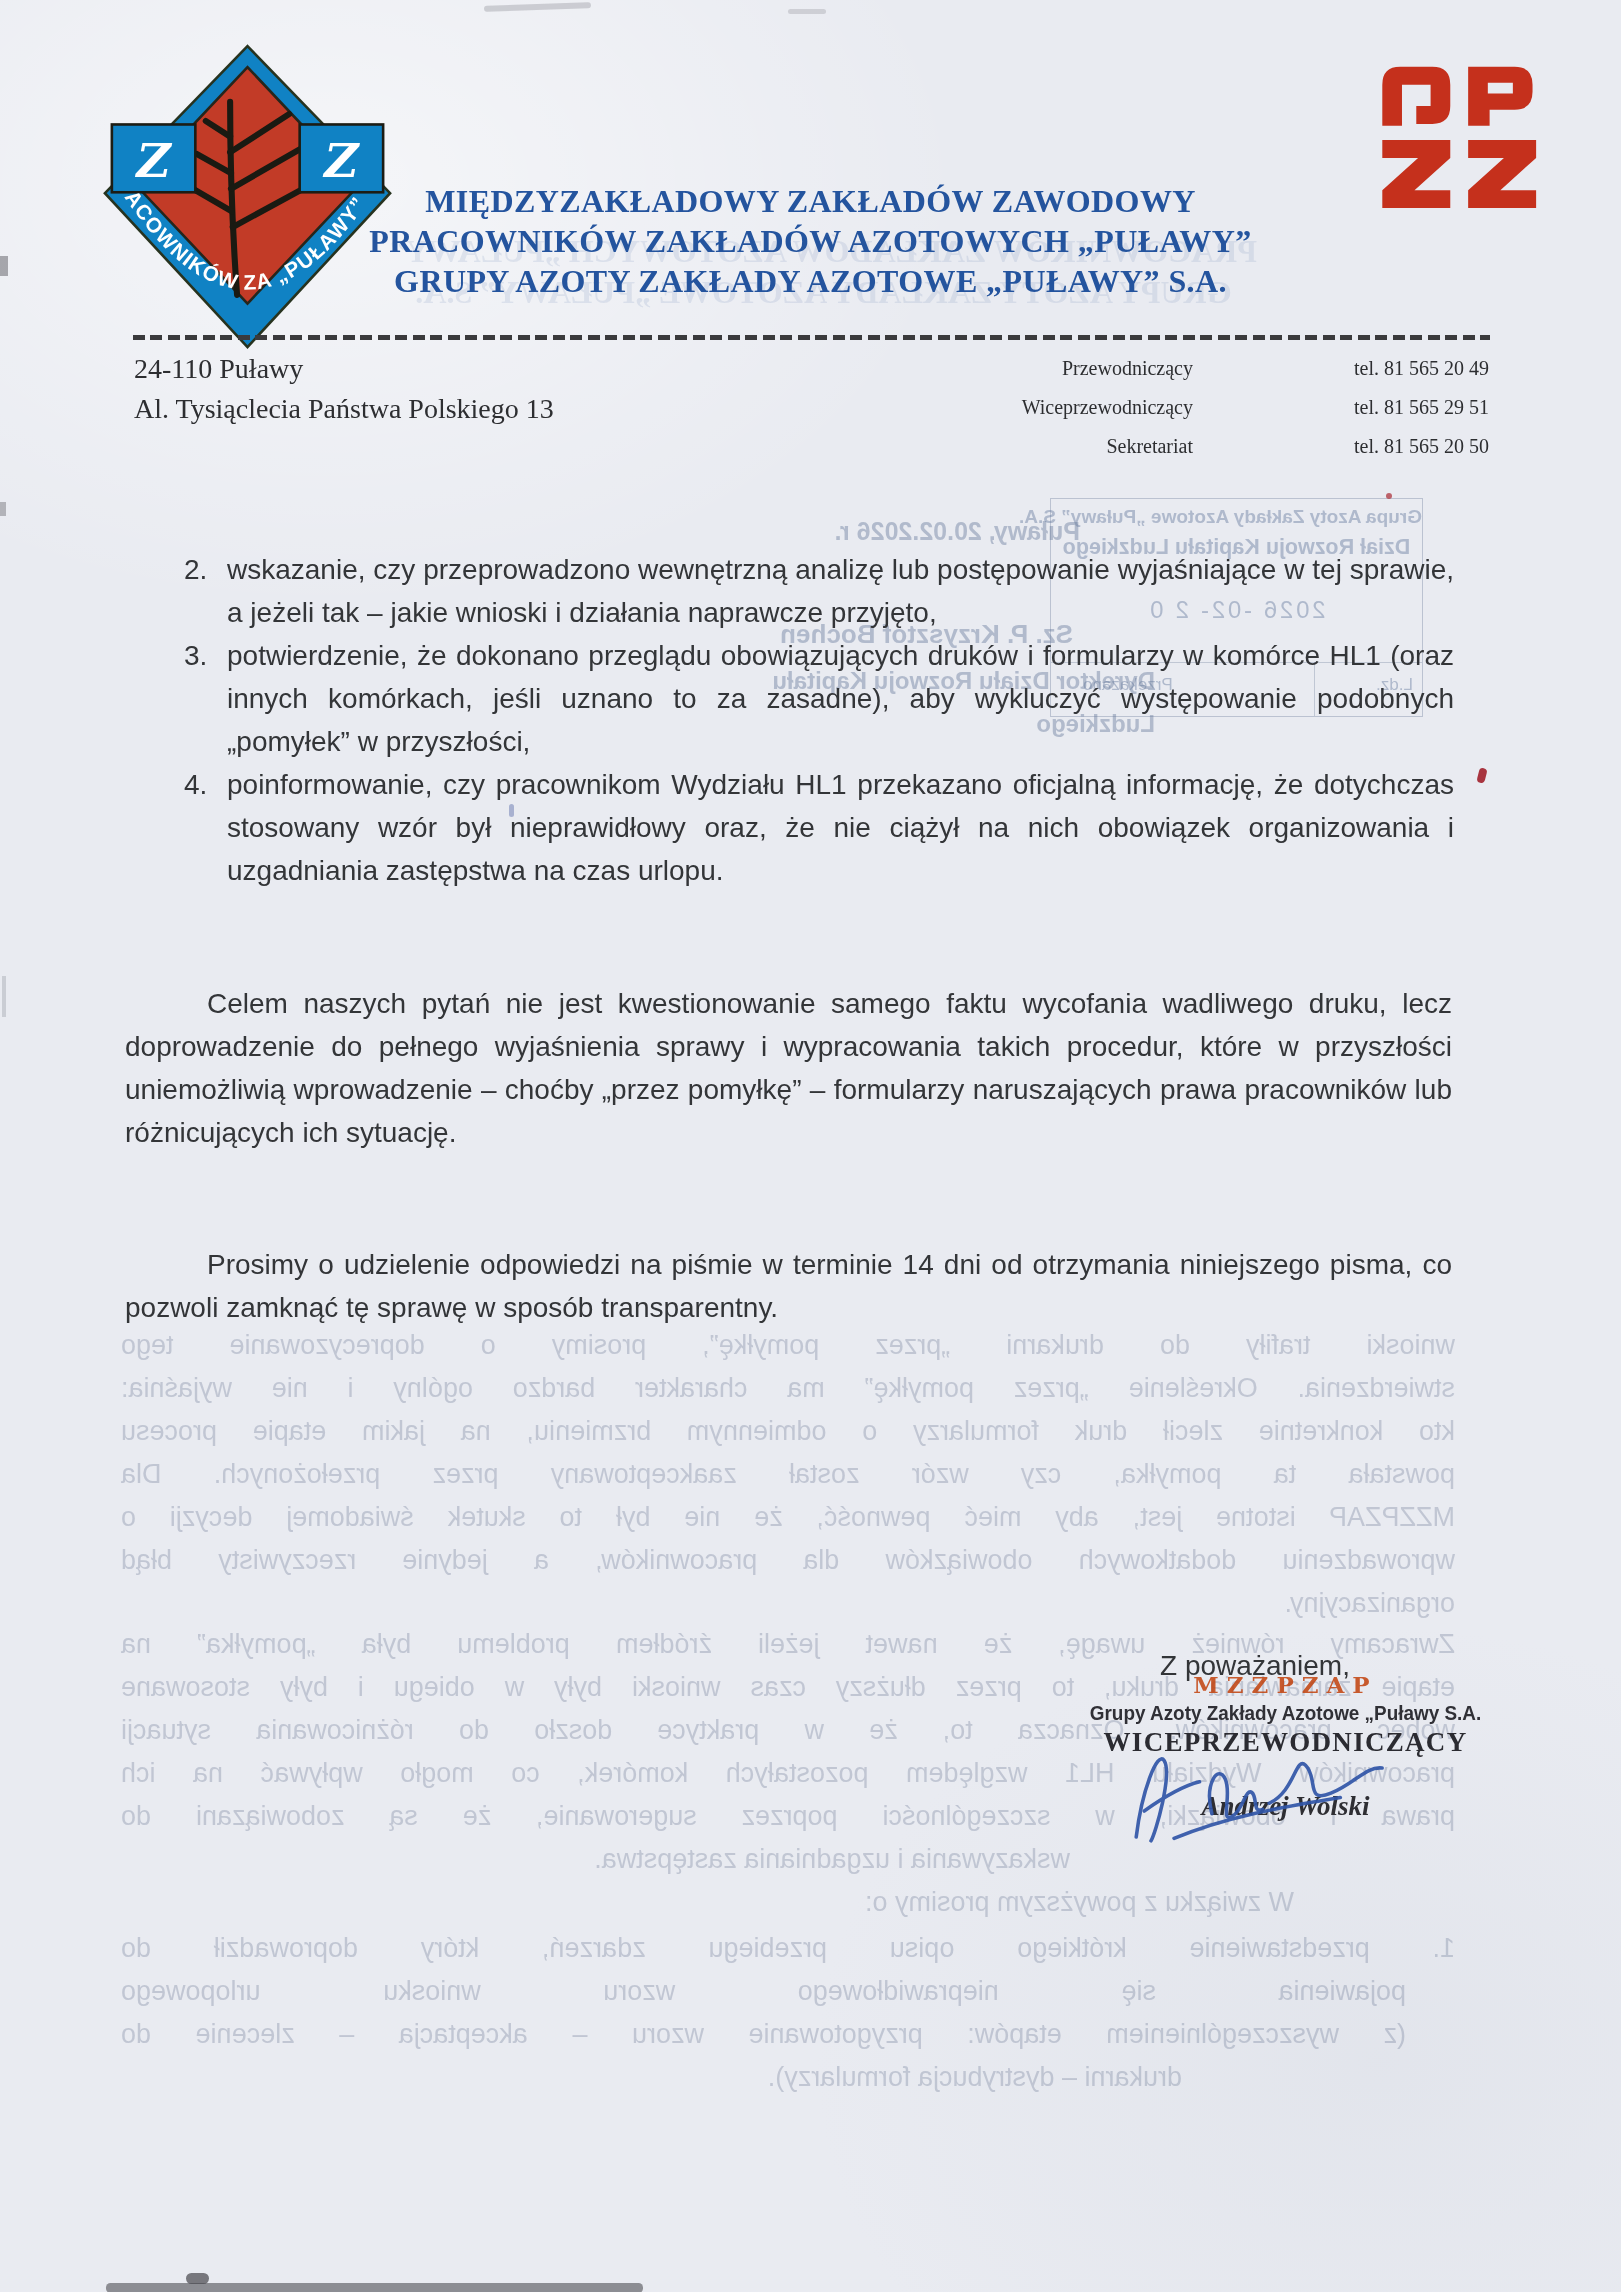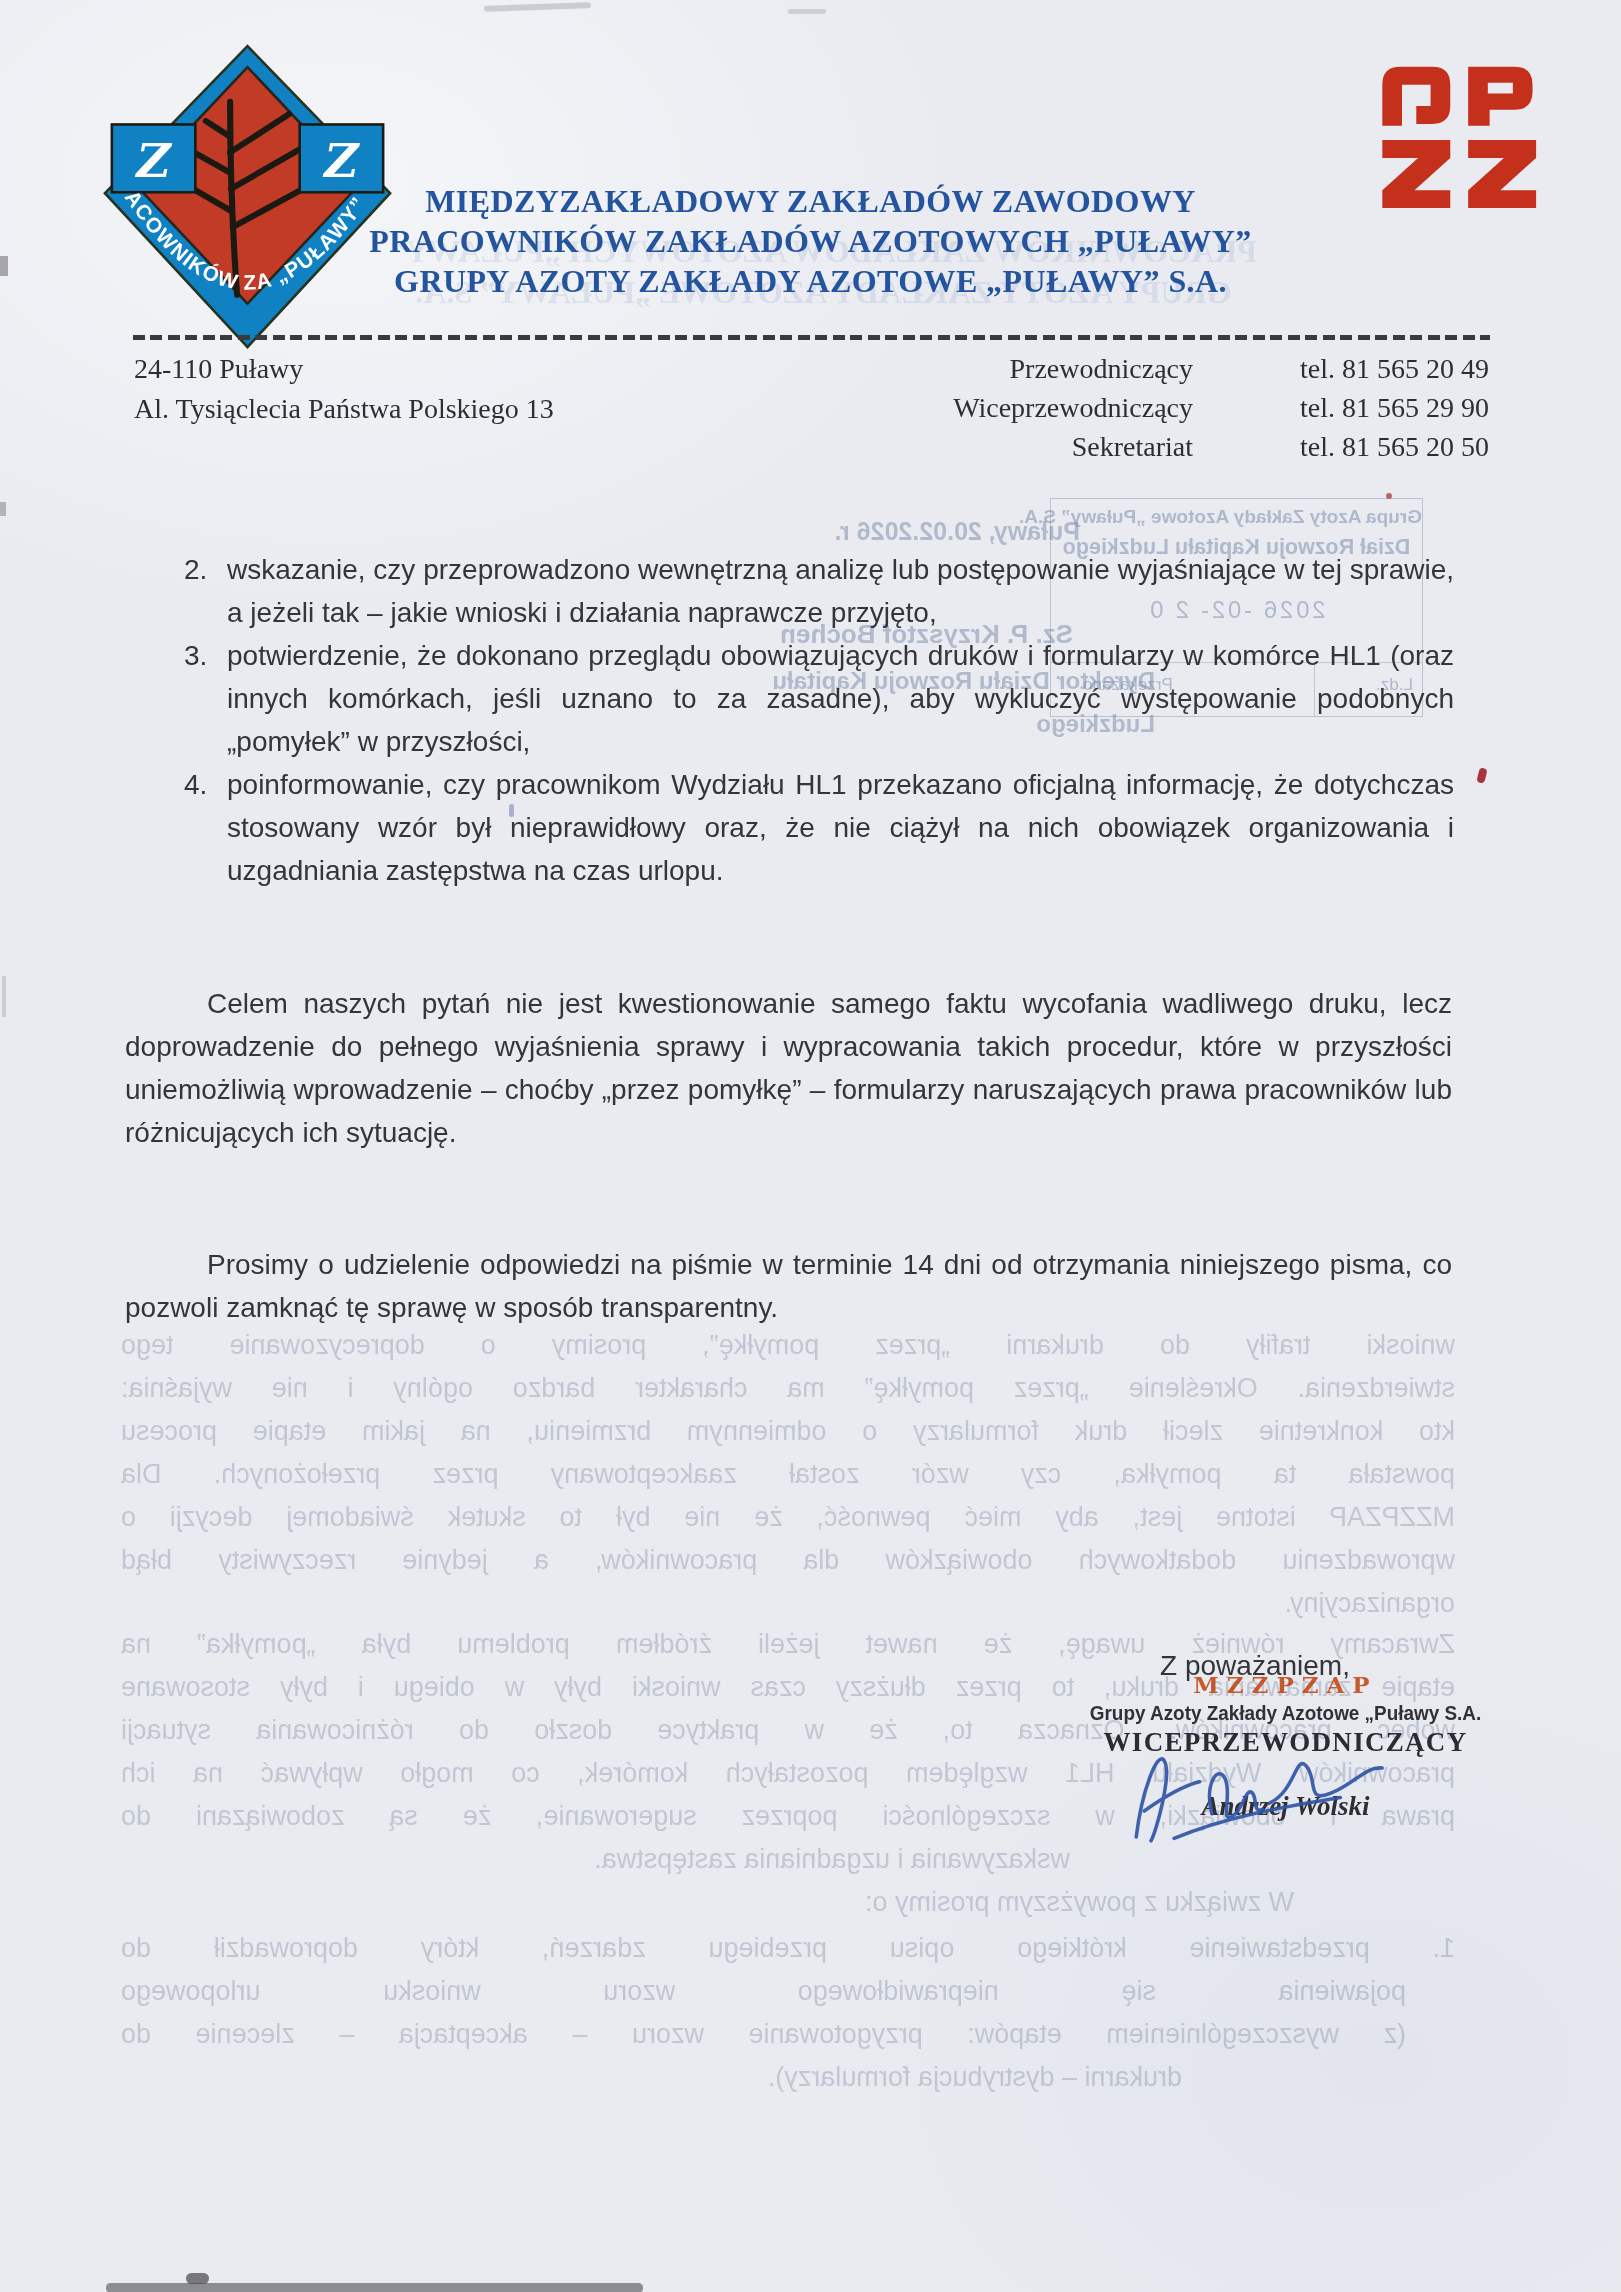--- a/index.html
+++ b/index.html
@@ -19,21 +19,21 @@
     color:#24549e;letter-spacing:0.4px;z-index:3;}
   .org-title div{white-space:nowrap;}
   .title-ghost{left:340px;top:231px;width:967px;text-align:center;
     font-family:"Liberation Serif", serif;font-weight:bold;font-size:32px;line-height:41px;
     color:rgba(40,80,150,.10);transform:scaleX(-1);z-index:1;white-space:nowrap;}
   .divider{left:133px;top:335px;width:1357px;height:4.5px;z-index:3;
     background:repeating-linear-gradient(90deg,#3a3a3c 0 11.6px,transparent 11.6px 17.5px);}
   .address{left:134px;top:349px;font-family:"Liberation Serif", serif;font-size:28px;
     line-height:40px;color:#2d2e31;z-index:3;}
   .contacts{left:878px;top:349px;width:611px;font-family:"Liberation Serif", serif;
-    font-size:28px;line-height:39px;color:#2d2e31;z-index:3;}
+    font-size:20px;line-height:39px;color:#2d2e31;z-index:3;}
   .contacts .row{display:flex;}
   .contacts .role{flex:1;text-align:right;}
   .contacts .tel{width:296px;text-align:right;padding-left:40px;box-sizing:border-box;}
 
   
   .logo-left{left:99px;top:41px;width:297px;height:313px;z-index:3;}
   .logo-right{left:1368px;top:54px;width:186px;height:165px;z-index:3;}
 
   
   .list{left:184px;top:548px;width:1270px;z-index:3;color:#333538;font-size:28px;line-height:43px;}
@@ -130,21 +130,21 @@
   <div>Al. Tysiąclecia Państwa Polskiego 13</div>
 </div>
 
 <div class="abs contacts">
   <div class="row">
     <span class="role">Przewodniczący</span>
     <span class="tel">tel. 81 565 20 49</span>
   </div>
   <div class="row">
     <span class="role">Wiceprzewodniczący</span>
-    <span class="tel">tel. 81 565 29 90</span>
+    <span class="tel">tel. 81 565 29 51</span>
   </div>
   <div class="row">
     <span class="role">Sekretariat</span>
     <span class="tel">tel. 81 565 20 50</span>
   </div>
 </div>
 
 <div class="abs ghost-stampbox">
   <div class="inner">
     <div class="gs-l1">Grupa Azoty Zakłady Azotowe „Puławy” S.A.</div>

